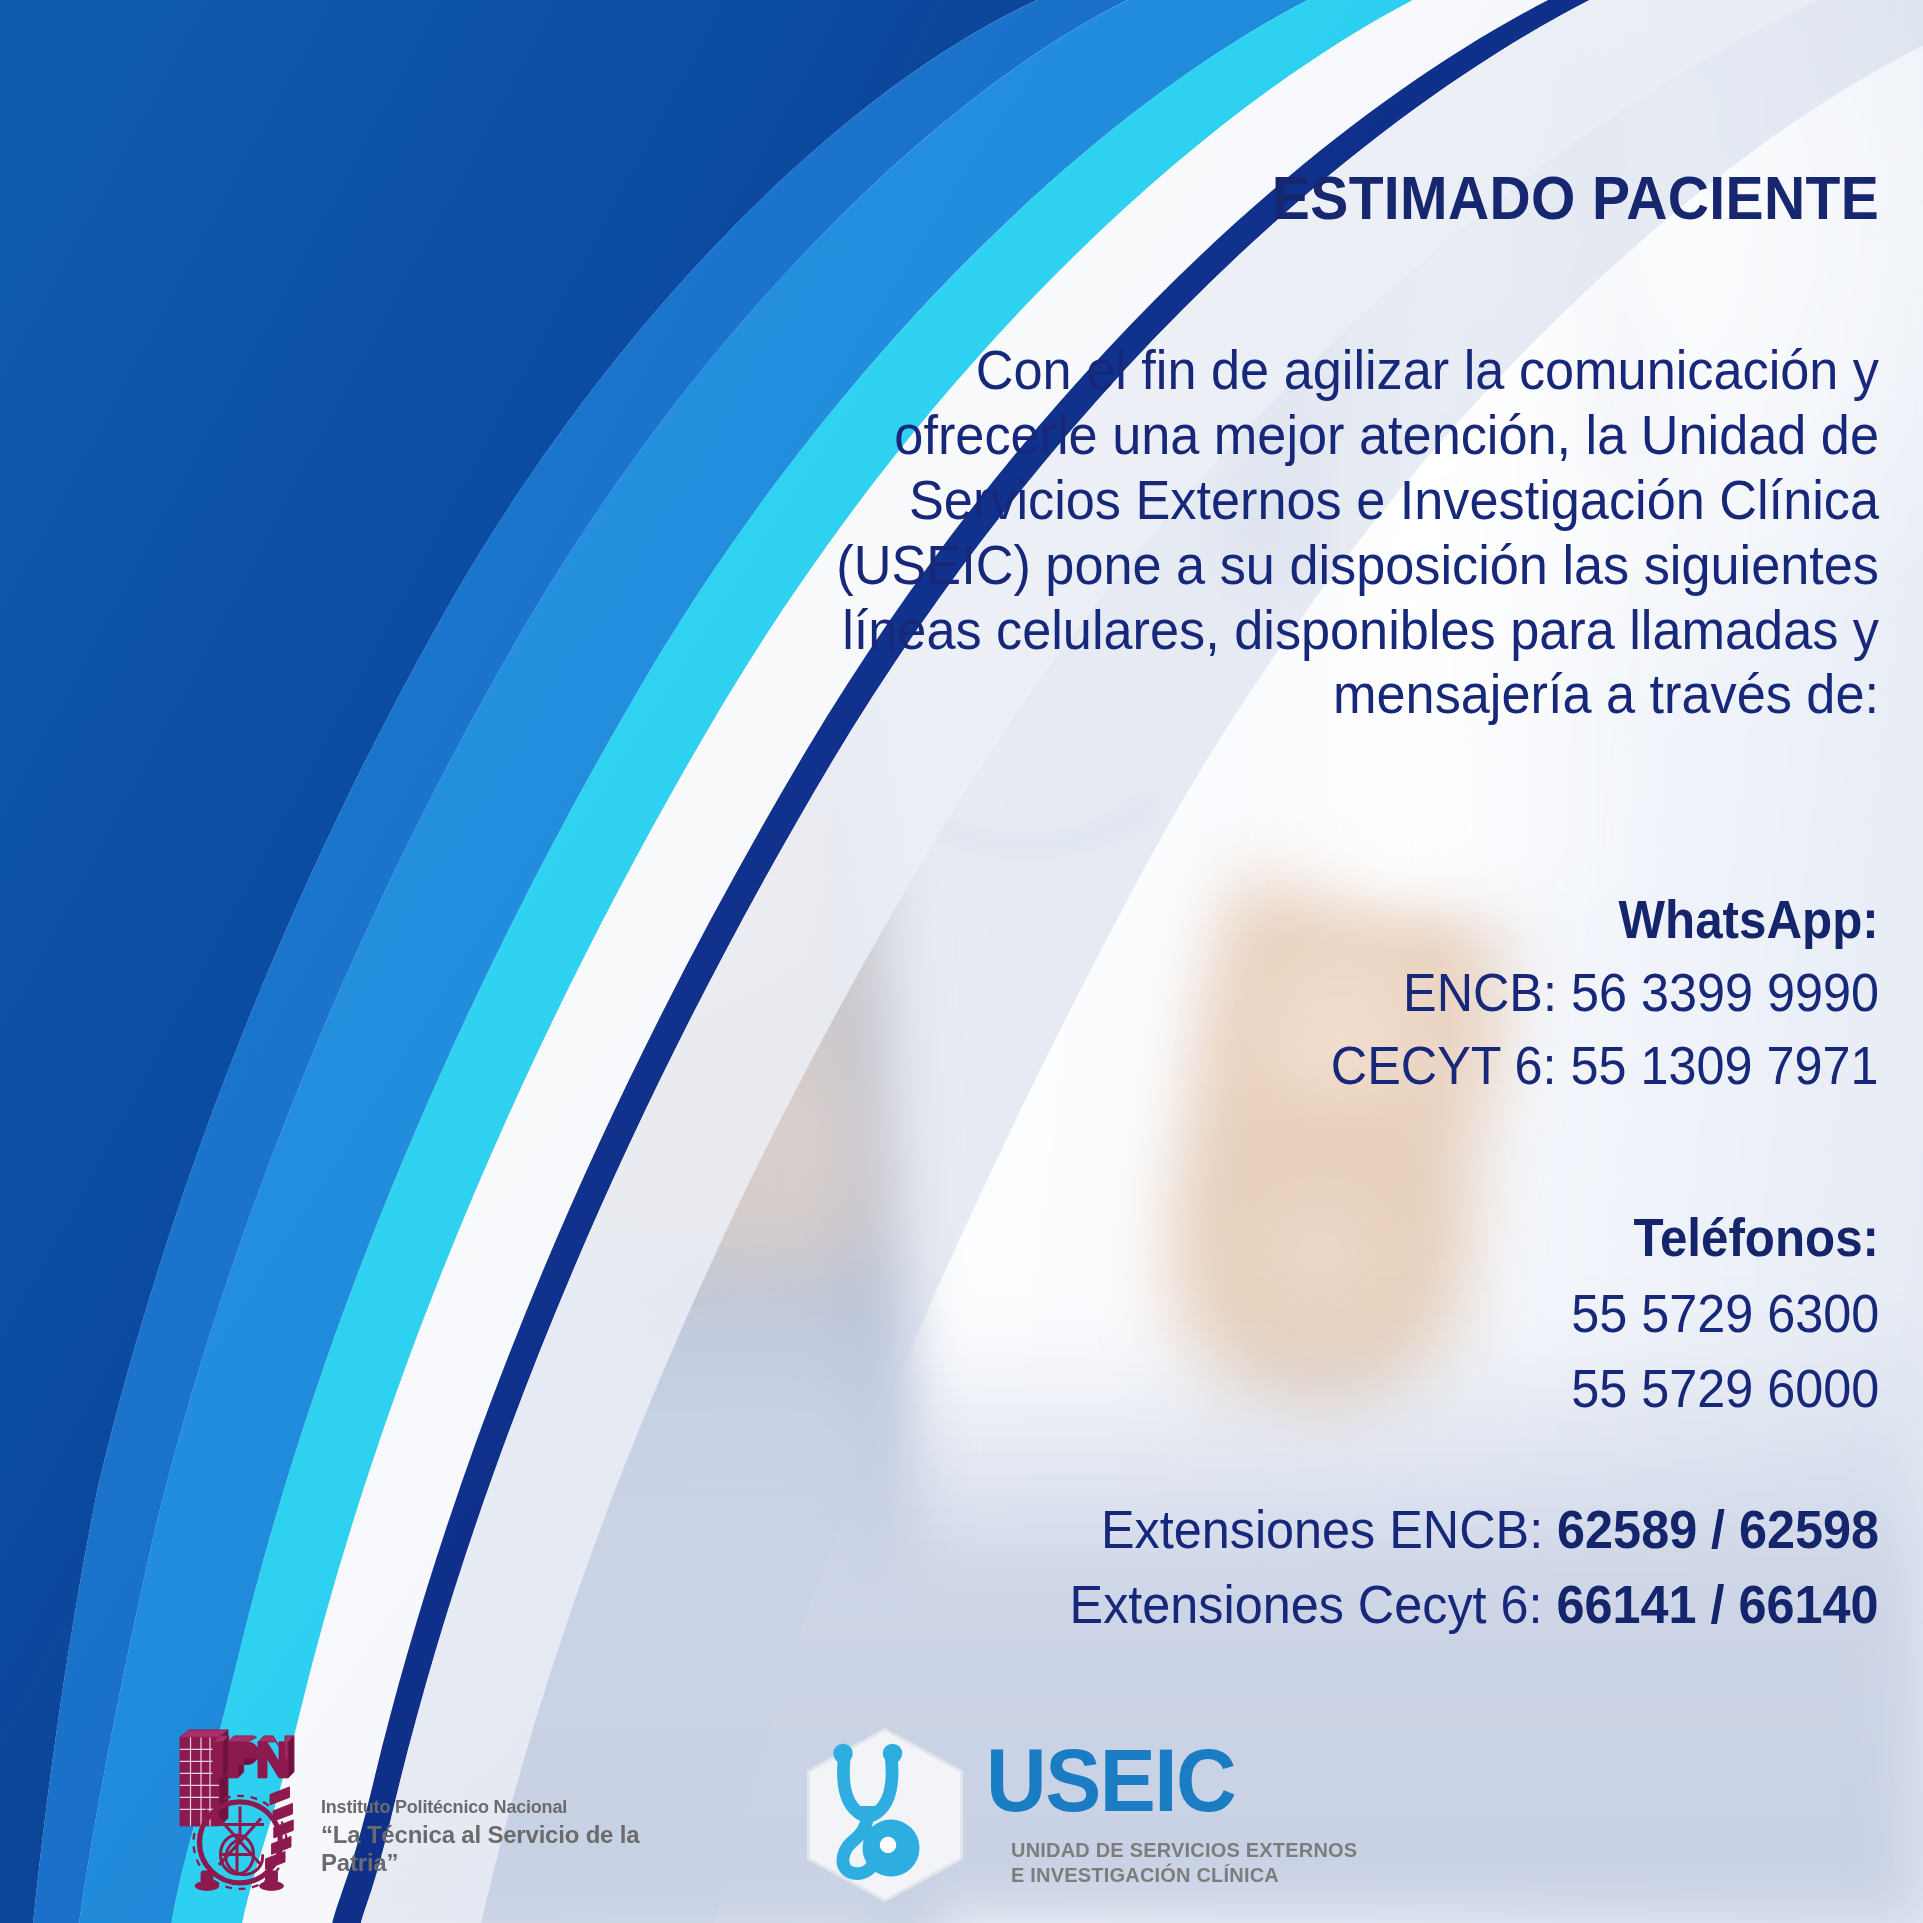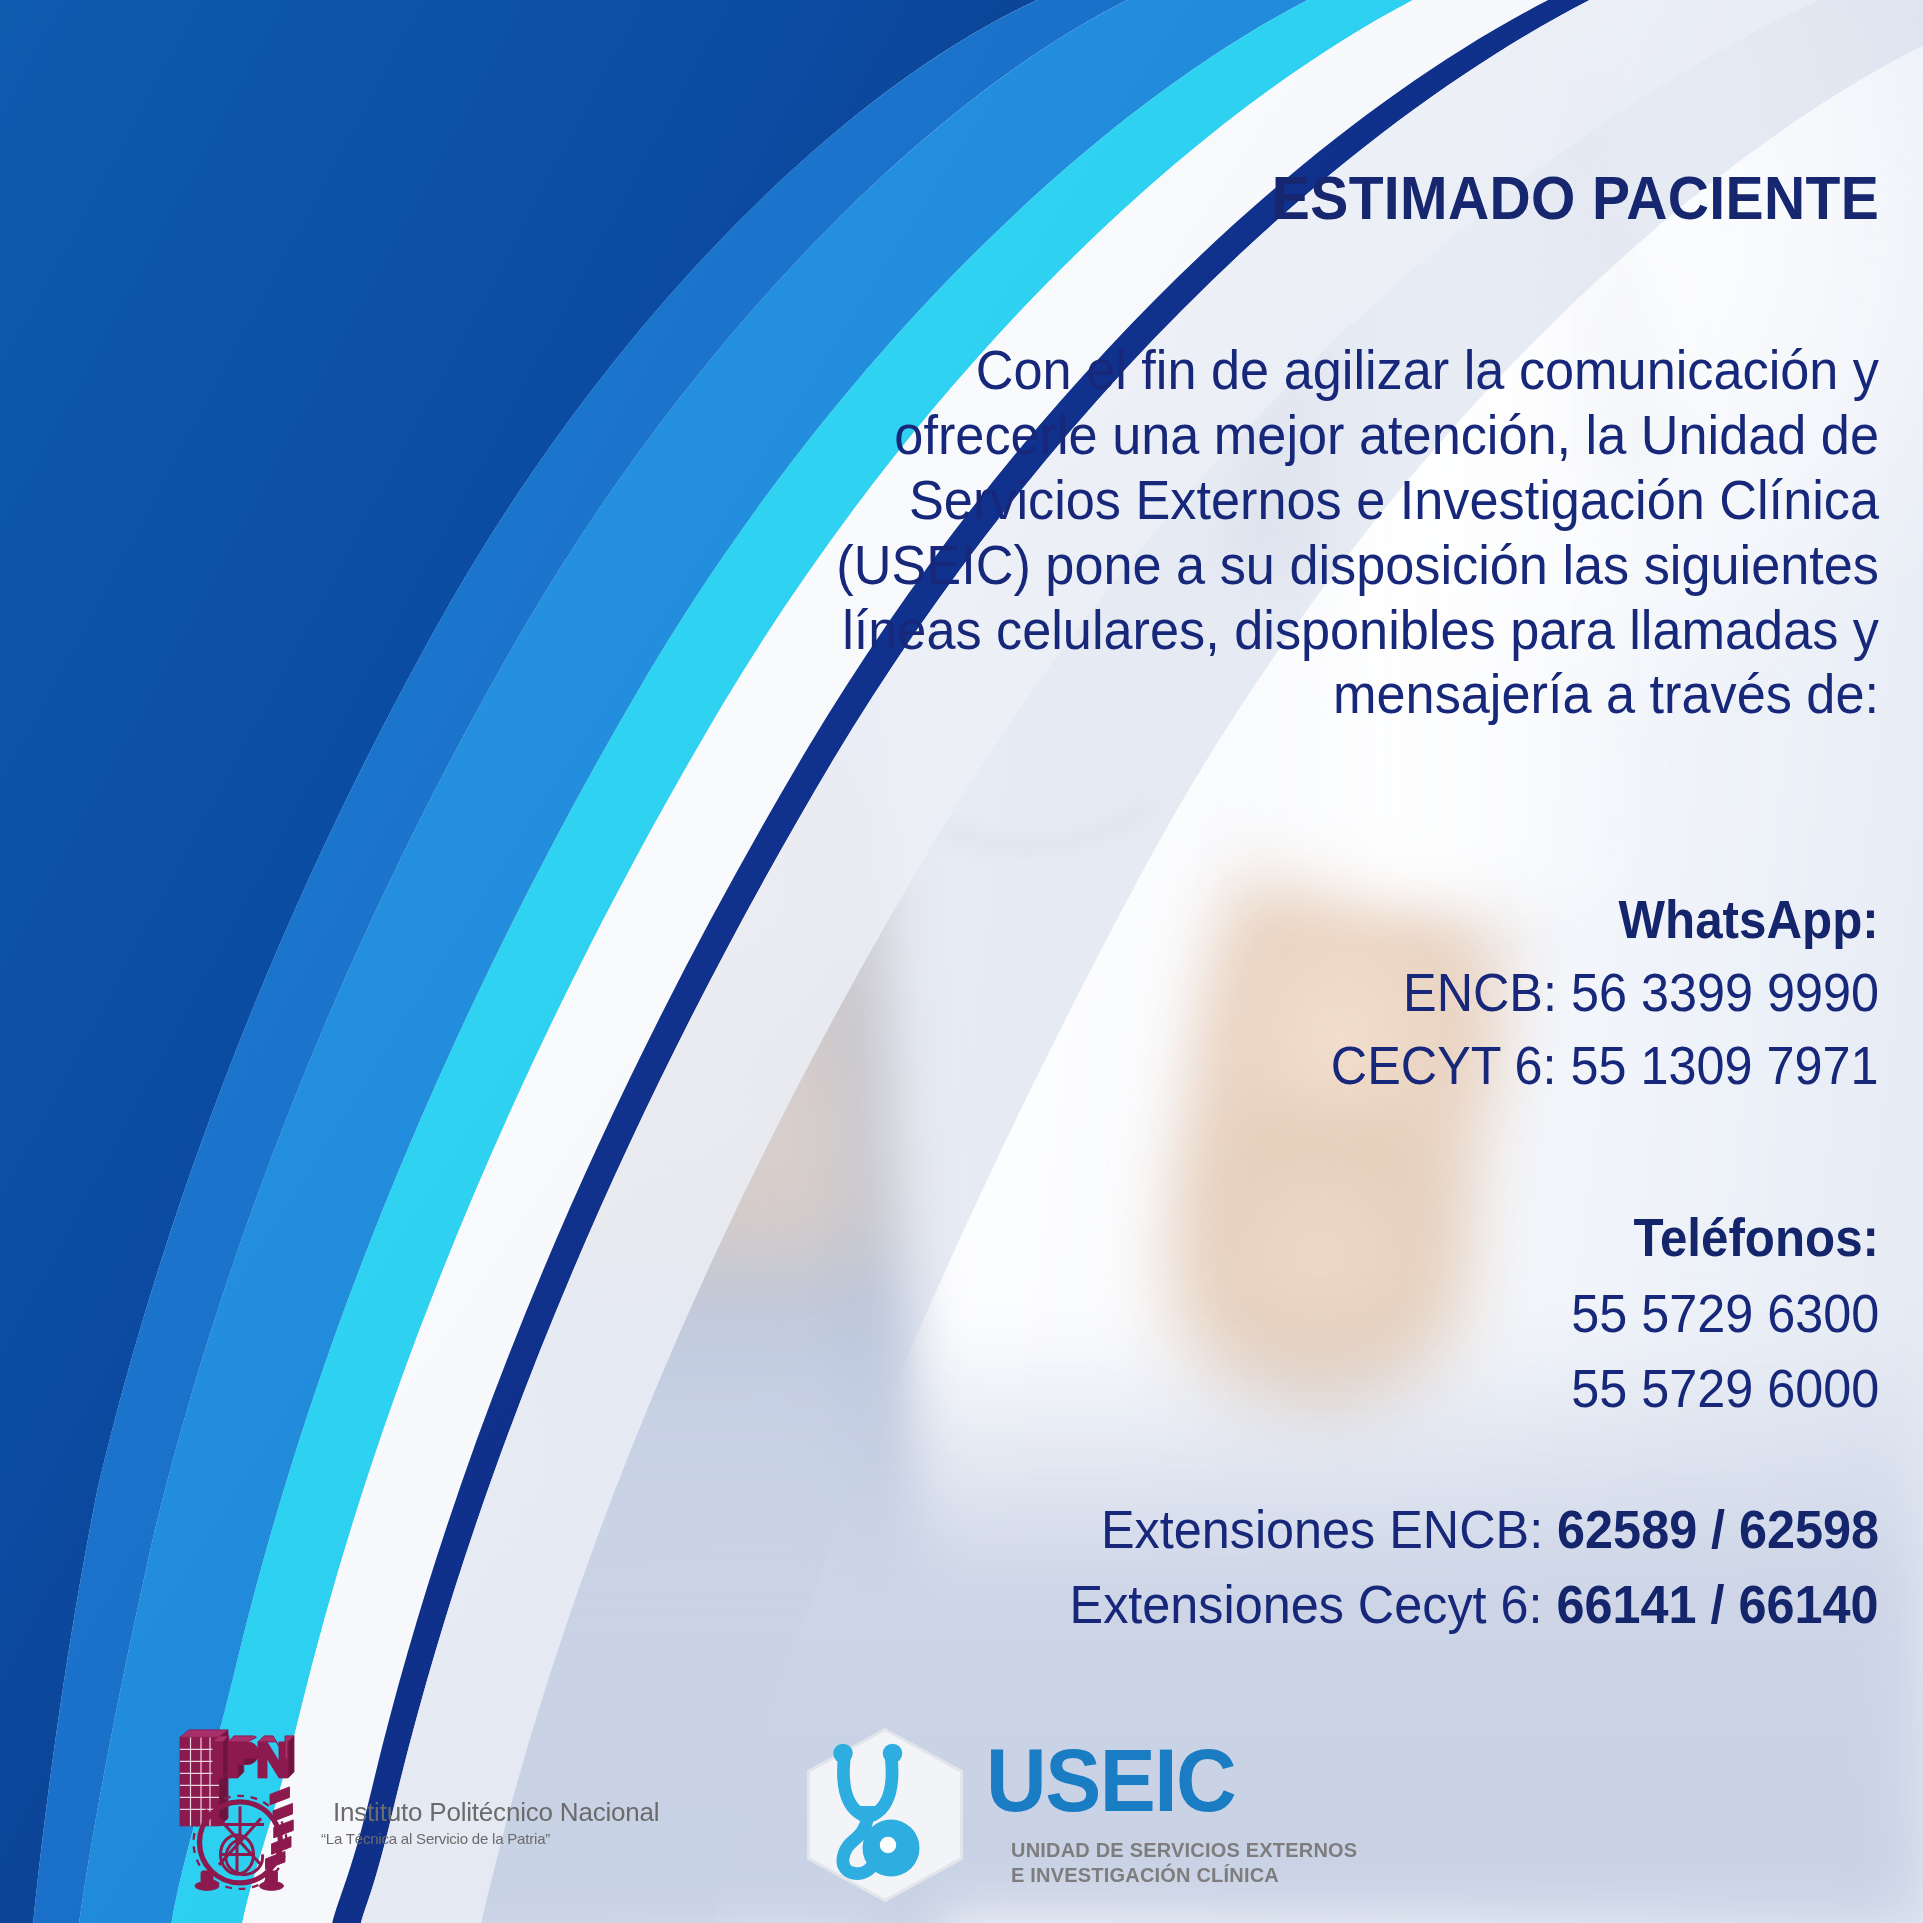--- a/index.html
+++ b/index.html
@@ -176,22 +176,22 @@
 
   
   .ipn-logo{
     position:absolute;left:171px;top:1722px;width:526px;height:180px;
   }
   .ipn-mark{position:absolute;left:0;top:0;width:135px;height:177px;}
   .ipn-text{
     position:absolute;left:150px;top:75px;width:391px;color:#6b6b6b;
     line-height:1.18;
   }
-  .ipn-name{font-size:26px;font-weight:normal;letter-spacing:-0.2px;margin-left:12px;}
-  .ipn-motto{font-size:15px;font-weight:normal;letter-spacing:-0.2px;margin-top:2.3px;}
+  .ipn-name{font-size:18px;font-weight:bold;letter-spacing:-0.2px;}
+  .ipn-motto{font-size:24px;font-weight:bold;letter-spacing:-0.2px;margin-top:2.3px;}
 
   .useic-logo{
     position:absolute;left:798px;top:1725px;width:541px;height:188px;
   }
   .useic-hex{position:absolute;left:0;top:0;width:174px;height:180px;}
   .useic-word{
     position:absolute;left:188px;top:10.5px;
     font-size:84px;font-weight:bold;letter-spacing:-1.5px;line-height:1;
     color:#1a7cc2;
     transform:scaleY(1.06);transform-origin:0 0;

